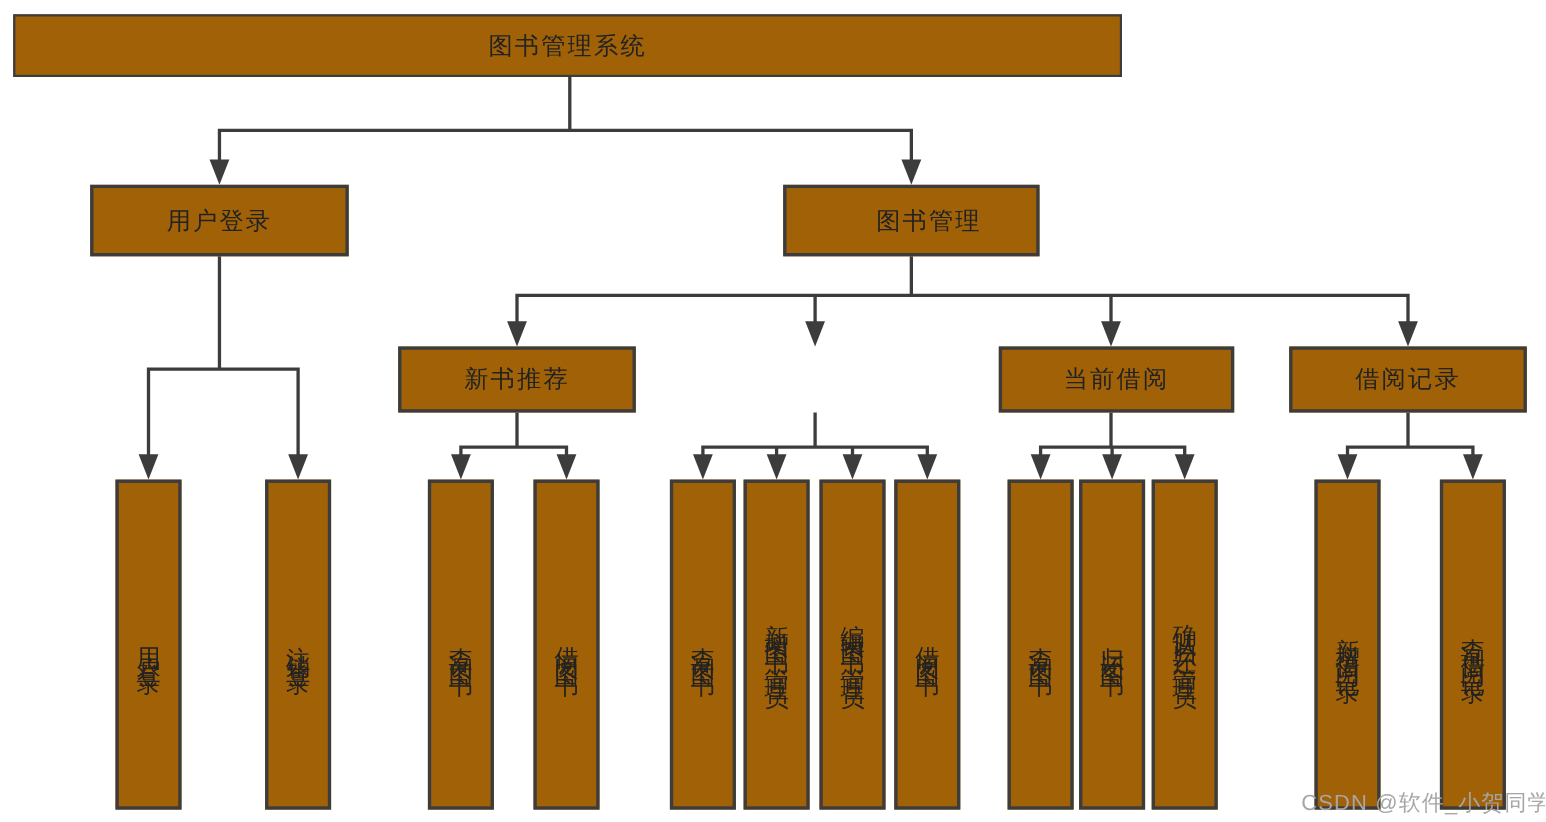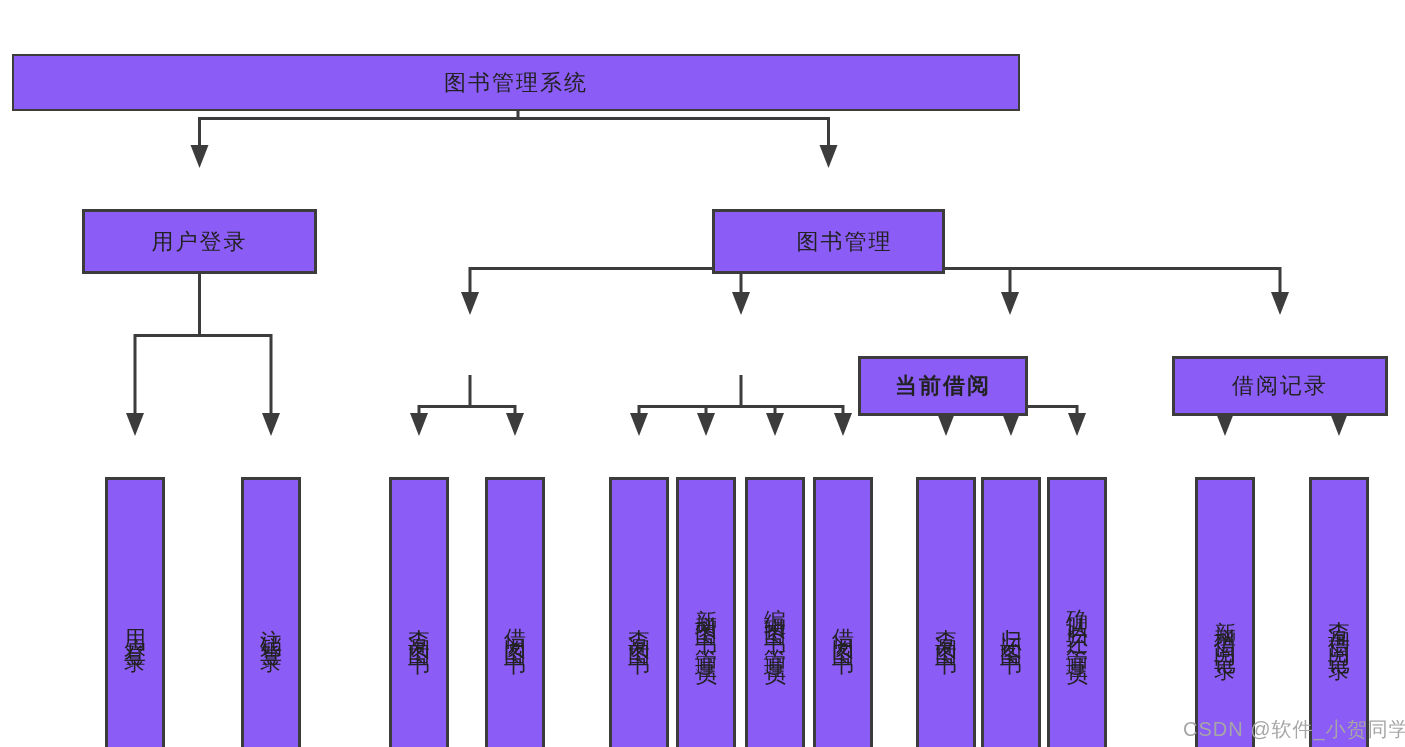--- a/index.html
+++ b/index.html
@@ -1,20 +1,20 @@
 <!DOCTYPE html>
 <html><head>
 <meta charset="utf-8">
 <style>
   html,body{margin:0;padding:0;background:#ffffff;}
   body{width:1405px;height:747px;font-family:"Liberation Sans",sans-serif;}
   #stage{position:relative;width:1405px;height:747px;background:#ffffff;overflow:hidden;}
   #connectors{position:absolute;left:0;top:0;width:1405px;height:747px;z-index:1;}
-  .box{position:absolute;box-sizing:border-box;background:#8b5cf6;border:3px solid #3c3c3c;
-       color:#222222;z-index:2;display:flex;align-items:center;justify-content:center;margin-top:41px;}
+  .box{position:absolute;box-sizing:border-box;background:#a16207;border:3px solid #3c3c3c;
+       color:#222222;z-index:2;display:flex;align-items:center;justify-content:center;}
   .box-h{font-size:22px;letter-spacing:2px;white-space:nowrap;}
   .root{border-width:2px;}
   .box-v{width:60px;height:300px;top:436px;font-size:22px;letter-spacing:8px;
          writing-mode:vertical-rl;text-orientation:mixed;line-height:1;}
   .watermark{position:absolute;left:1183px;top:716px;z-index:3;font-size:20px;
              color:#a6a6a6;letter-spacing:1px;white-space:nowrap;}
   path.conn{stroke:#3c3c3c;stroke-width:3;fill:none;}
   polygon.head{fill:#3c3c3c;stroke:none;}
 </style>
 </head>
@@ -63,21 +63,22 @@
       <polygon class="head" points="1225,436 1216,413 1234,413"></polygon>
       <polygon class="head" points="1339,436 1330,413 1348,413"></polygon>
     </g>
   </svg>
 
   <div class="box box-h root" style="left:12px;top:13px;width:1008px;height:57px;">图书管理系统</div>
 
   <div class="box box-h" style="left:82px;top:168px;width:235px;height:65px;">用户登录</div>
   <div class="box box-h" style="left:712px;top:168px;width:233px;height:65px;padding-left:32px;">图书管理</div>
 
-  <div class="box box-h" style="left:858px;top:315px;width:170px;height:60px;font-weight:bold;">当前借阅</div>
+  <div class="box box-h" style="left:362px;top:315px;width:216px;height:60px;">新书推荐</div>
+  <div class="box box-h" style="left:908px;top:315px;width:214px;height:60px;">当前借阅</div>
   <div class="box box-h" style="left:1172px;top:315px;width:216px;height:60px;">借阅记录</div>
 
   <div class="box box-v" style="left:105px;">用户登录</div>
   <div class="box box-v" style="left:241px;">注销登录</div>
 
   <div class="box box-v" style="left:389px;">查询图书</div>
   <div class="box box-v" style="left:485px;">借阅图书</div>
 
   <div class="box box-v" style="left:609px;">查询图书</div>
   <div class="box box-v" style="left:676px;">新增图书（管理员）</div>

